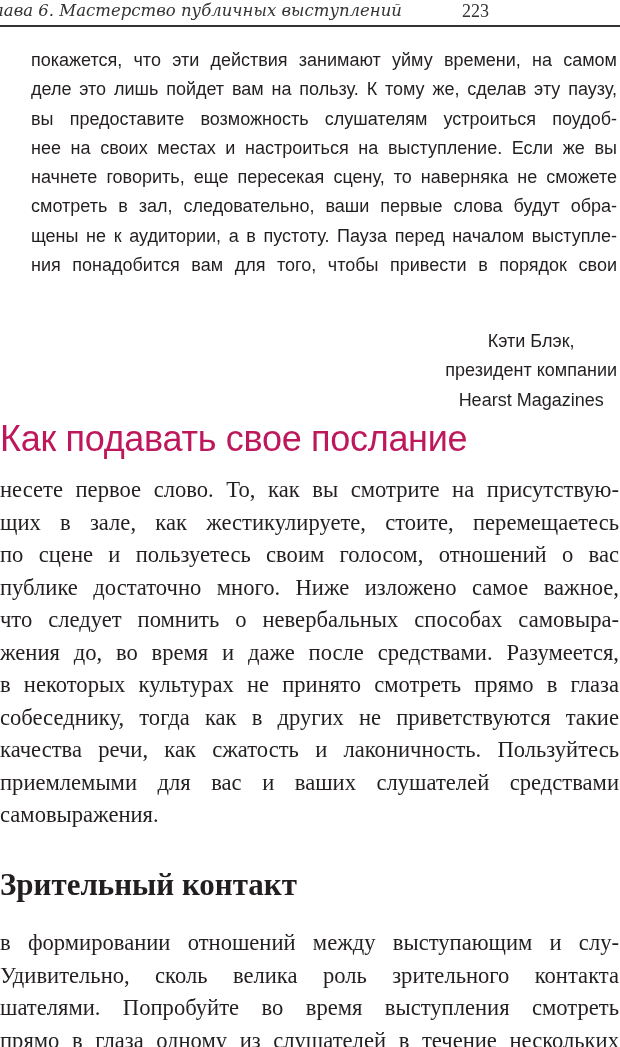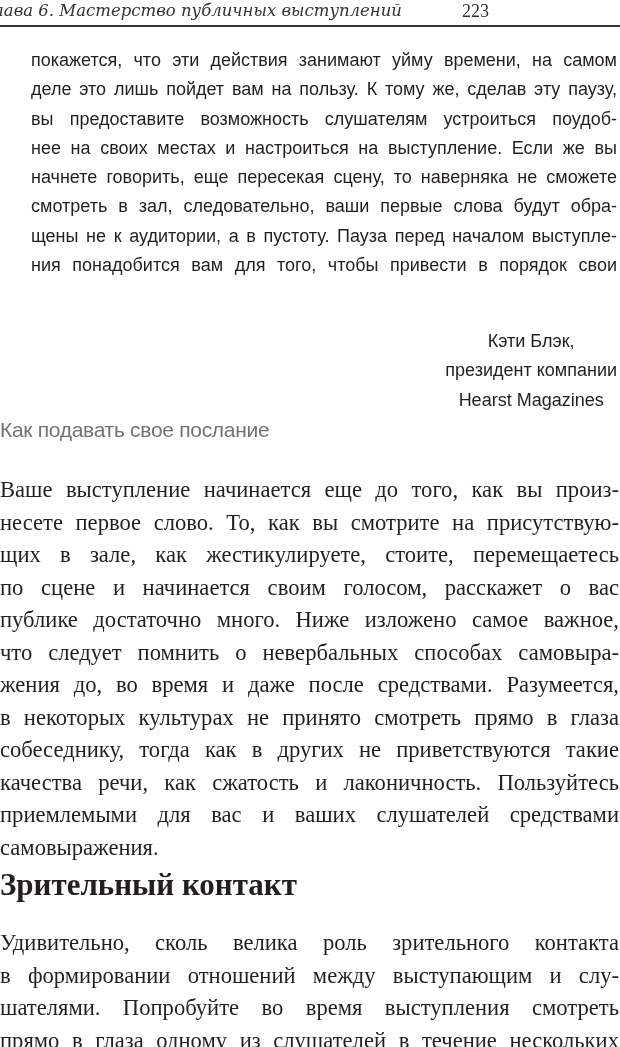--- a/index.html
+++ b/index.html
@@ -9,21 +9,21 @@
   .header-page { position:absolute; right:3px; top:1px; font-family:"Liberation Serif",serif; font-size:18px; color:#333; }
   .header-rule { position:absolute; left:0; top:25px; width:620px; height:1.5px; background:#333; }
 
   .quote { position:absolute; left:31px; top:46px; width:586px; font-family:"Liberation Sans",sans-serif; font-size:18px; color:#231f20; }
   .quote .ln { height:29.3px; line-height:29.3px; white-space:nowrap; text-align:justify; text-align-last:justify; overflow:hidden; }
   .quote .ln.last { text-align-last:left; }
 
   .attrib { position:absolute; right:3px; top:327px; font-family:"Liberation Sans",sans-serif; font-size:18px; text-align:center; color:#231f20; }
   .attrib div { height:29.3px; line-height:29.3px; }
 
-  .h1 { position:absolute; left:0; top:418px; font-family:"Liberation Sans",sans-serif; font-size:21px; font-weight:normal; color:#737373; letter-spacing:-0.3px; white-space:nowrap; }
+  .h1 { position:absolute; left:0; top:418px; font-family:"Liberation Sans",sans-serif; font-size:36px; font-weight:normal; color:#be185d; letter-spacing:-0.3px; white-space:nowrap; }
 
   .body1 { position:absolute; left:0; top:474px; width:619px; font-family:"Liberation Serif",serif; font-size:22.6px; color:#231f20; }
   .body1 .ln, .body2 .ln { height:32.5px; line-height:32.5px; white-space:nowrap; text-align:justify; text-align-last:justify; overflow:hidden; }
   .body1 .ln.last, .body2 .ln.last { text-align-last:left; }
 
   .h2 { position:absolute; left:0; top:867px; font-family:"Liberation Serif",serif; font-size:31px; font-weight:bold; color:#231f20; white-space:nowrap; }
 
   .body2 { position:absolute; left:0; top:927px; width:619px; font-family:"Liberation Serif",serif; font-size:22.6px; color:#231f20; }
 </style>
 </head>
@@ -48,34 +48,33 @@
 
 <div class="attrib">
   <div>Кэти Блэк,</div>
   <div>президент компании</div>
   <div>Hearst Magazines</div>
 </div>
 
 <h1 class="h1" style="margin:0;">Как подавать свое послание</h1>
 
 <div class="body1">
-  <div class="ln">Ваше выступление начинается еще до того, как вы произ-</div>
   <div class="ln">несете первое слово. То, как вы смотрите на присутствую-</div>
   <div class="ln">щих в зале, как жестикулируете, стоите, перемещаетесь</div>
-  <div class="ln">по сцене и начинается своим голосом, расскажет о вас</div>
+  <div class="ln">по сцене и пользуетесь своим голосом, отношений о вас</div>
   <div class="ln">публике достаточно много. Ниже изложено самое важное,</div>
   <div class="ln">что следует помнить о невербальных способах самовыра-</div>
   <div class="ln">жения до, во время и даже после средствами. Разумеется,</div>
   <div class="ln">в некоторых культурах не принято смотреть прямо в глаза</div>
   <div class="ln">собеседнику, тогда как в других не приветствуются такие</div>
   <div class="ln">качества речи, как сжатость и лаконичность. Пользуйтесь</div>
   <div class="ln">приемлемыми для вас и ваших слушателей средствами</div>
   <div class="ln last">самовыражения.</div>
 </div>
 
 <h2 class="h2" style="margin:0;">Зрительный контакт</h2>
 
 <div class="body2">
+  <div class="ln">в формировании отношений между выступающим и слу-</div>
   <div class="ln">Удивительно, сколь велика роль зрительного контакта</div>
-  <div class="ln">в формировании отношений между выступающим и слу-</div>
   <div class="ln">шателями. Попробуйте во время выступления смотреть</div>
   <div class="ln">прямо в глаза одному из слушателей в течение нескольких</div>
 </div>
 
 </body></html>

